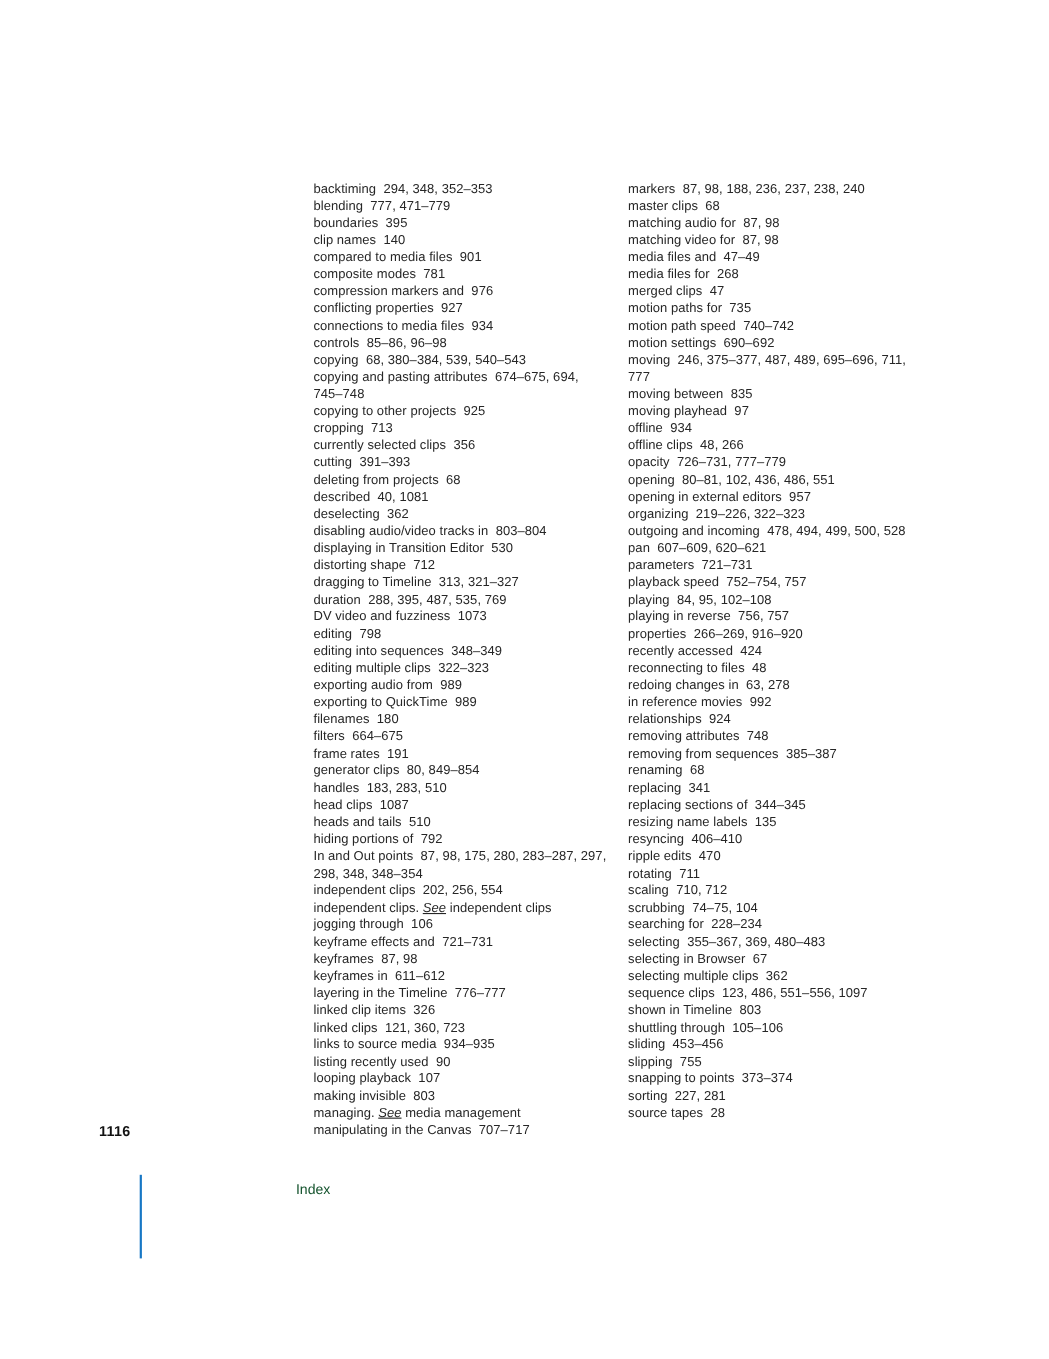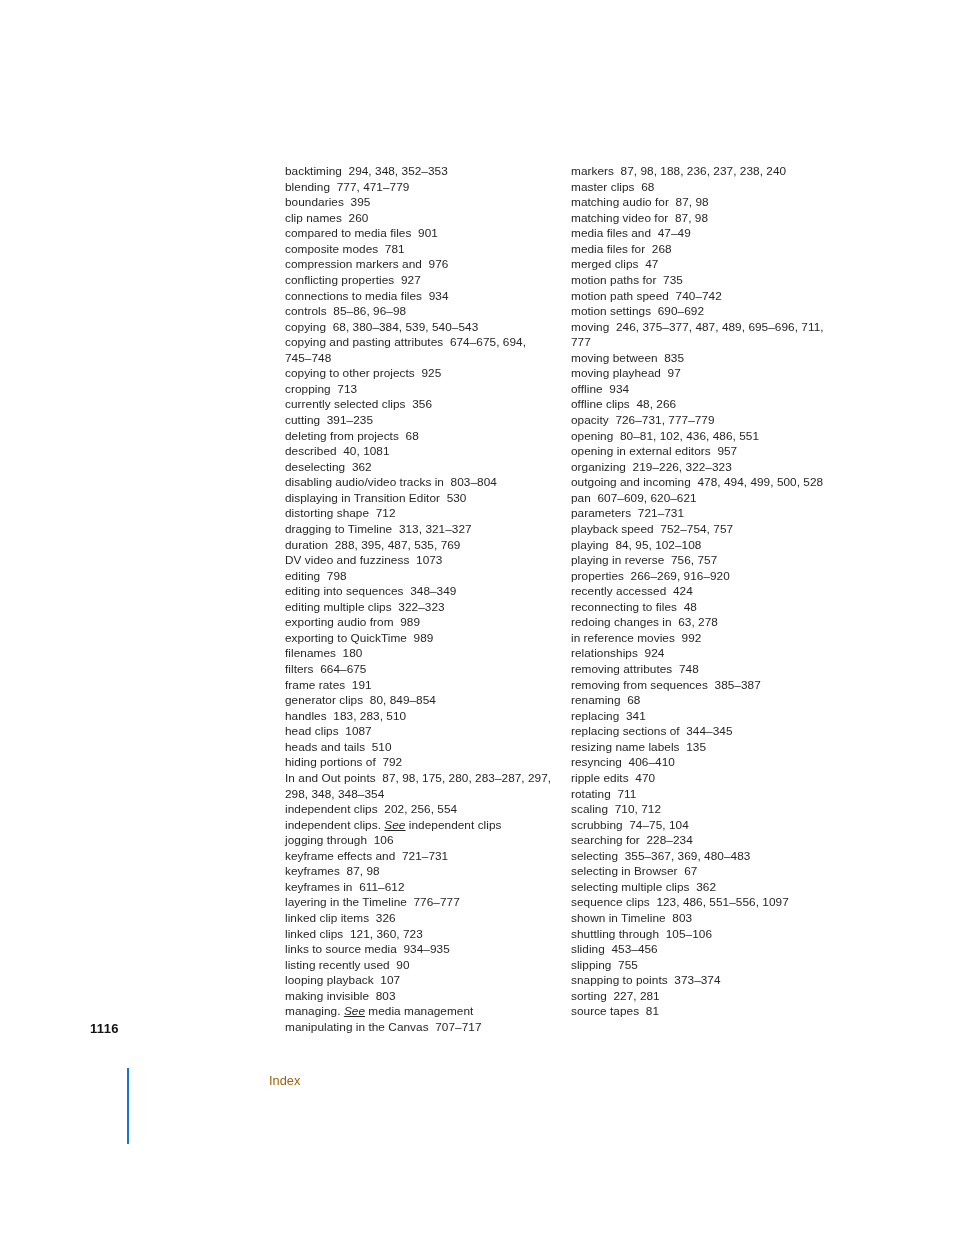--- a/index.html
+++ b/index.html
@@ -39,48 +39,48 @@
     top: 1068px;
     width: 2px;
     height: 76px;
     background: #1777c5;
   }
   .footer-link {
     position: absolute;
     left: 269px;
     top: 1073px;
     font-size: 12.8px;
-    color: #a16207;
+    color: #14532d;
     text-decoration: none;
     cursor: pointer;
   }
 </style>
 </head>
 <body>
 
 <div class="page">
 
   <div class="index-col" id="col-left">
       <div class="line">backtiming  294, 348, 352–353</div>
       <div class="line">blending  777, 471–779</div>
       <div class="line">boundaries  395</div>
-      <div class="line">clip names  260</div>
+      <div class="line">clip names  140</div>
       <div class="line">compared to media files  901</div>
       <div class="line">composite modes  781</div>
       <div class="line">compression markers and  976</div>
       <div class="line">conflicting properties  927</div>
       <div class="line">connections to media files  934</div>
       <div class="line">controls  85–86, 96–98</div>
       <div class="line">copying  68, 380–384, 539, 540–543</div>
       <div class="line">copying and pasting attributes  674–675, 694,</div>
       <div class="line">745–748</div>
       <div class="line">copying to other projects  925</div>
       <div class="line">cropping  713</div>
       <div class="line">currently selected clips  356</div>
-      <div class="line">cutting  391–235</div>
+      <div class="line">cutting  391–393</div>
       <div class="line">deleting from projects  68</div>
       <div class="line">described  40, 1081</div>
       <div class="line">deselecting  362</div>
       <div class="line">disabling audio/video tracks in  803–804</div>
       <div class="line">displaying in Transition Editor  530</div>
       <div class="line">distorting shape  712</div>
       <div class="line">dragging to Timeline  313, 321–327</div>
       <div class="line">duration  288, 395, 487, 535, 769</div>
       <div class="line">DV video and fuzziness  1073</div>
       <div class="line">editing  798</div>
@@ -163,21 +163,21 @@
       <div class="line">selecting  355–367, 369, 480–483</div>
       <div class="line">selecting in Browser  67</div>
       <div class="line">selecting multiple clips  362</div>
       <div class="line">sequence clips  123, 486, 551–556, 1097</div>
       <div class="line">shown in Timeline  803</div>
       <div class="line">shuttling through  105–106</div>
       <div class="line">sliding  453–456</div>
       <div class="line">slipping  755</div>
       <div class="line">snapping to points  373–374</div>
       <div class="line">sorting  227, 281</div>
-      <div class="line">source tapes  81</div>
+      <div class="line">source tapes  28</div>
     </div>
 
   <div class="footer-num">1116</div>
 
   <div class="footer-rule"></div>
 
   <a class="footer-link">Index</a>
 
 </div>
 

